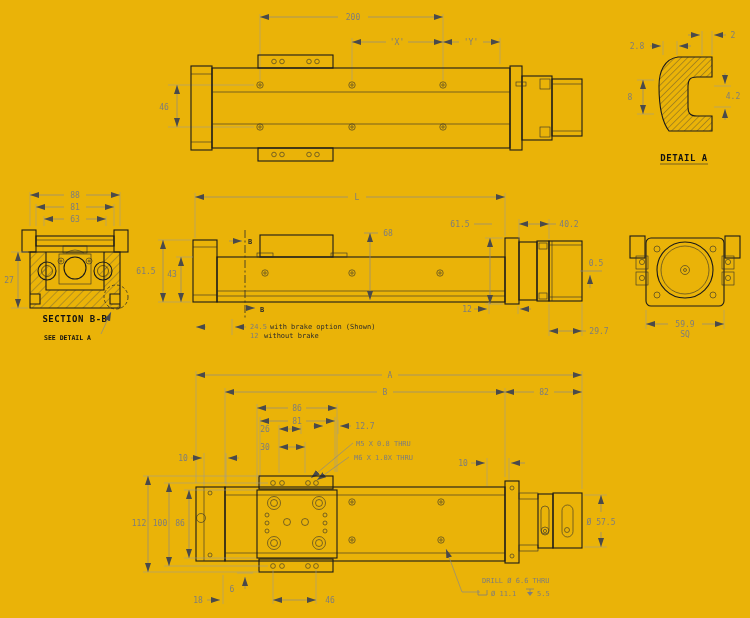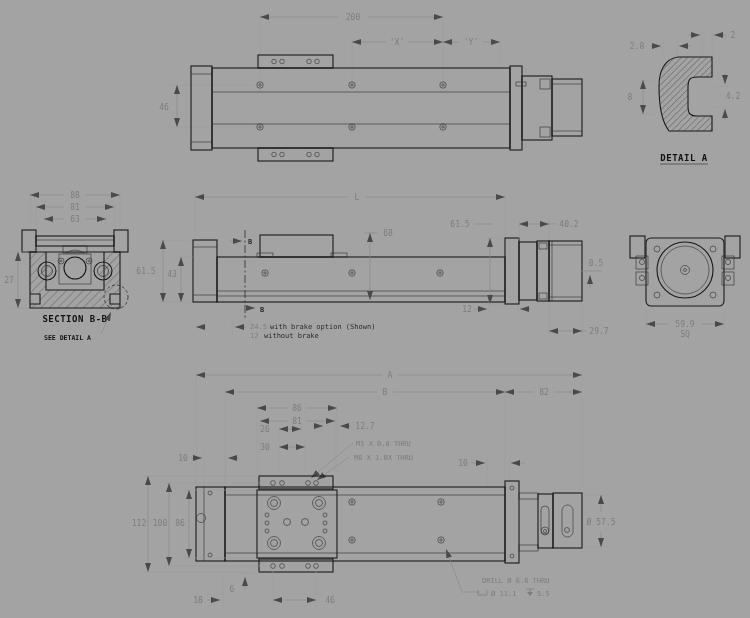--- a/index.html
+++ b/index.html
@@ -1,16 +1,16 @@
 <!DOCTYPE html>
 <html><head>
 <meta charset="utf-8">
 <style>
   html,body{margin:0;padding:0;background:#fff;}
-  .sheet{width:750px;height:618px;background:#a3a3a3;position:relative;overflow:hidden;}
+  .sheet{width:750px;height:618px;background:#eab308;position:relative;overflow:hidden;}
   svg{display:block;}
   text{font-family:"DejaVu Sans Mono","Liberation Mono",monospace;}
   .dim{fill:#7d7d7d;font-size:8px;}
   .note{fill:#2b2b2b;font-size:7px;}
   .noteg{fill:#7d7d7d;font-size:7px;}
   .ttl{fill:#111;font-size:9px;font-weight:bold;letter-spacing:0.5px;}
   .sd{fill:#111;font-size:6.5px;font-weight:bold;}
   .geo{stroke:#1a1a1a;fill:none;stroke-width:1.1;}
   .geot{stroke:#2e2e2e;fill:none;stroke-width:0.6;}
   .dl{stroke:#8a8a8a;fill:none;stroke-width:0.7;}

